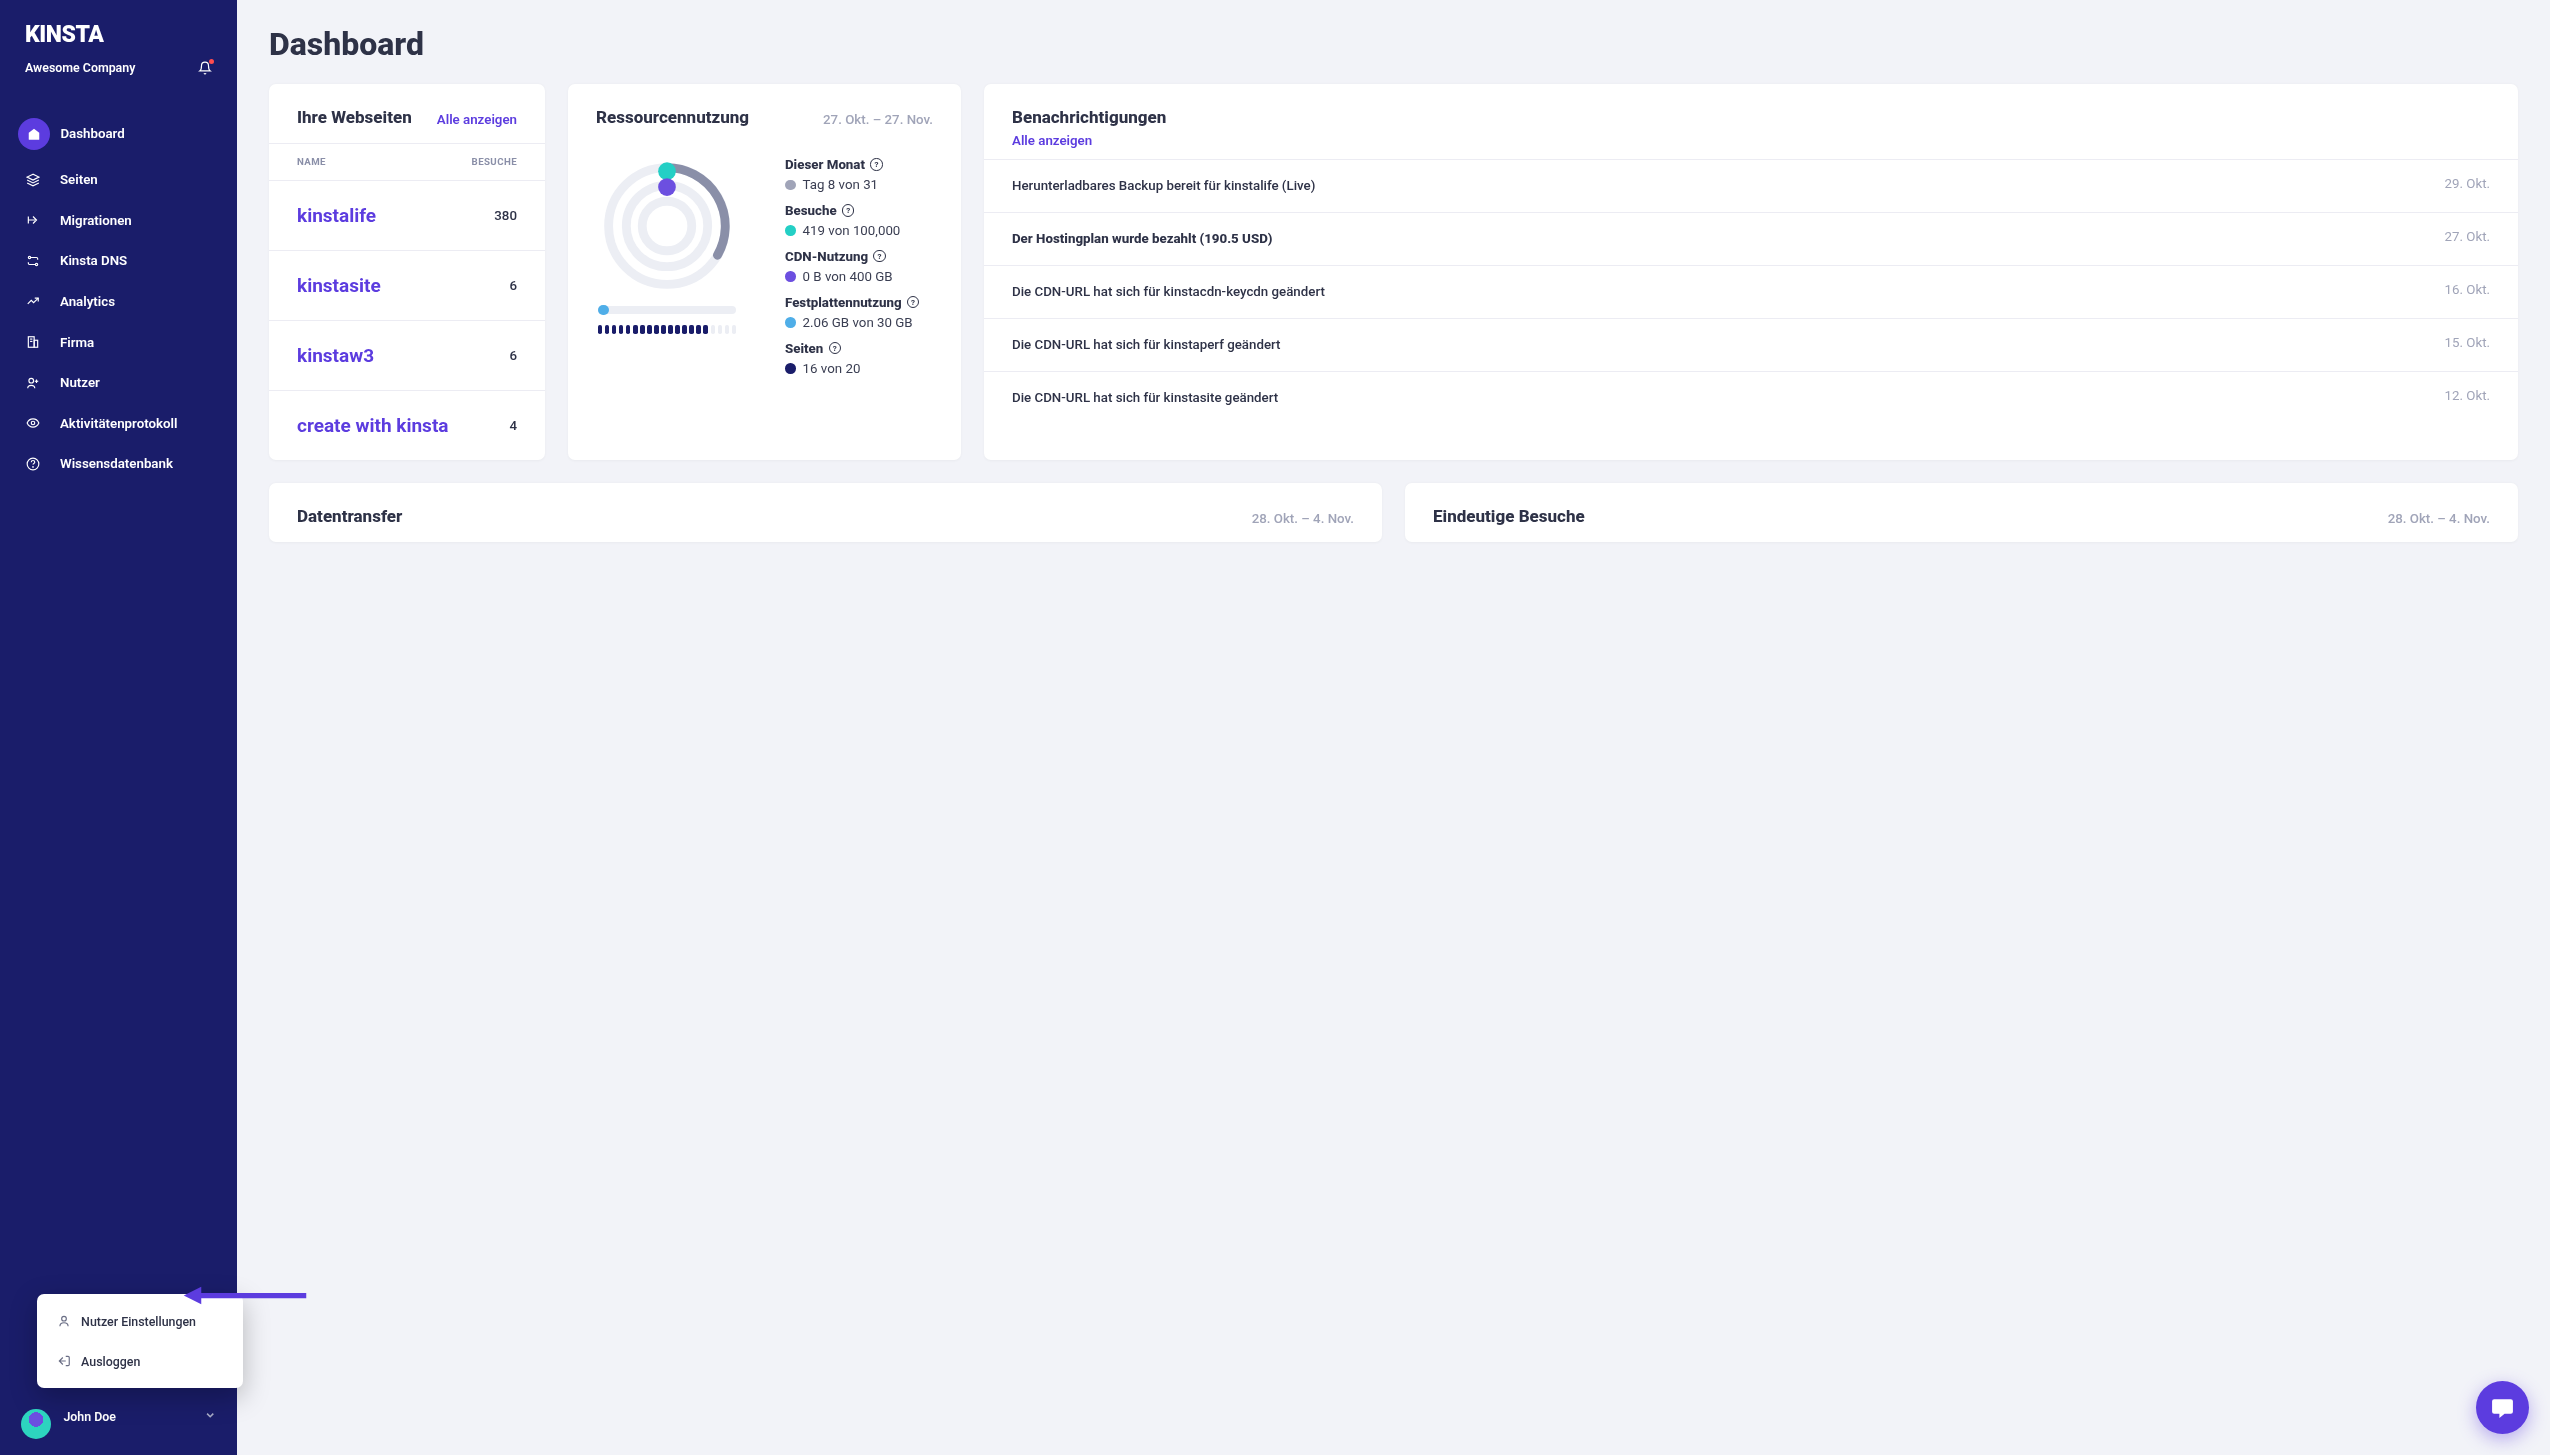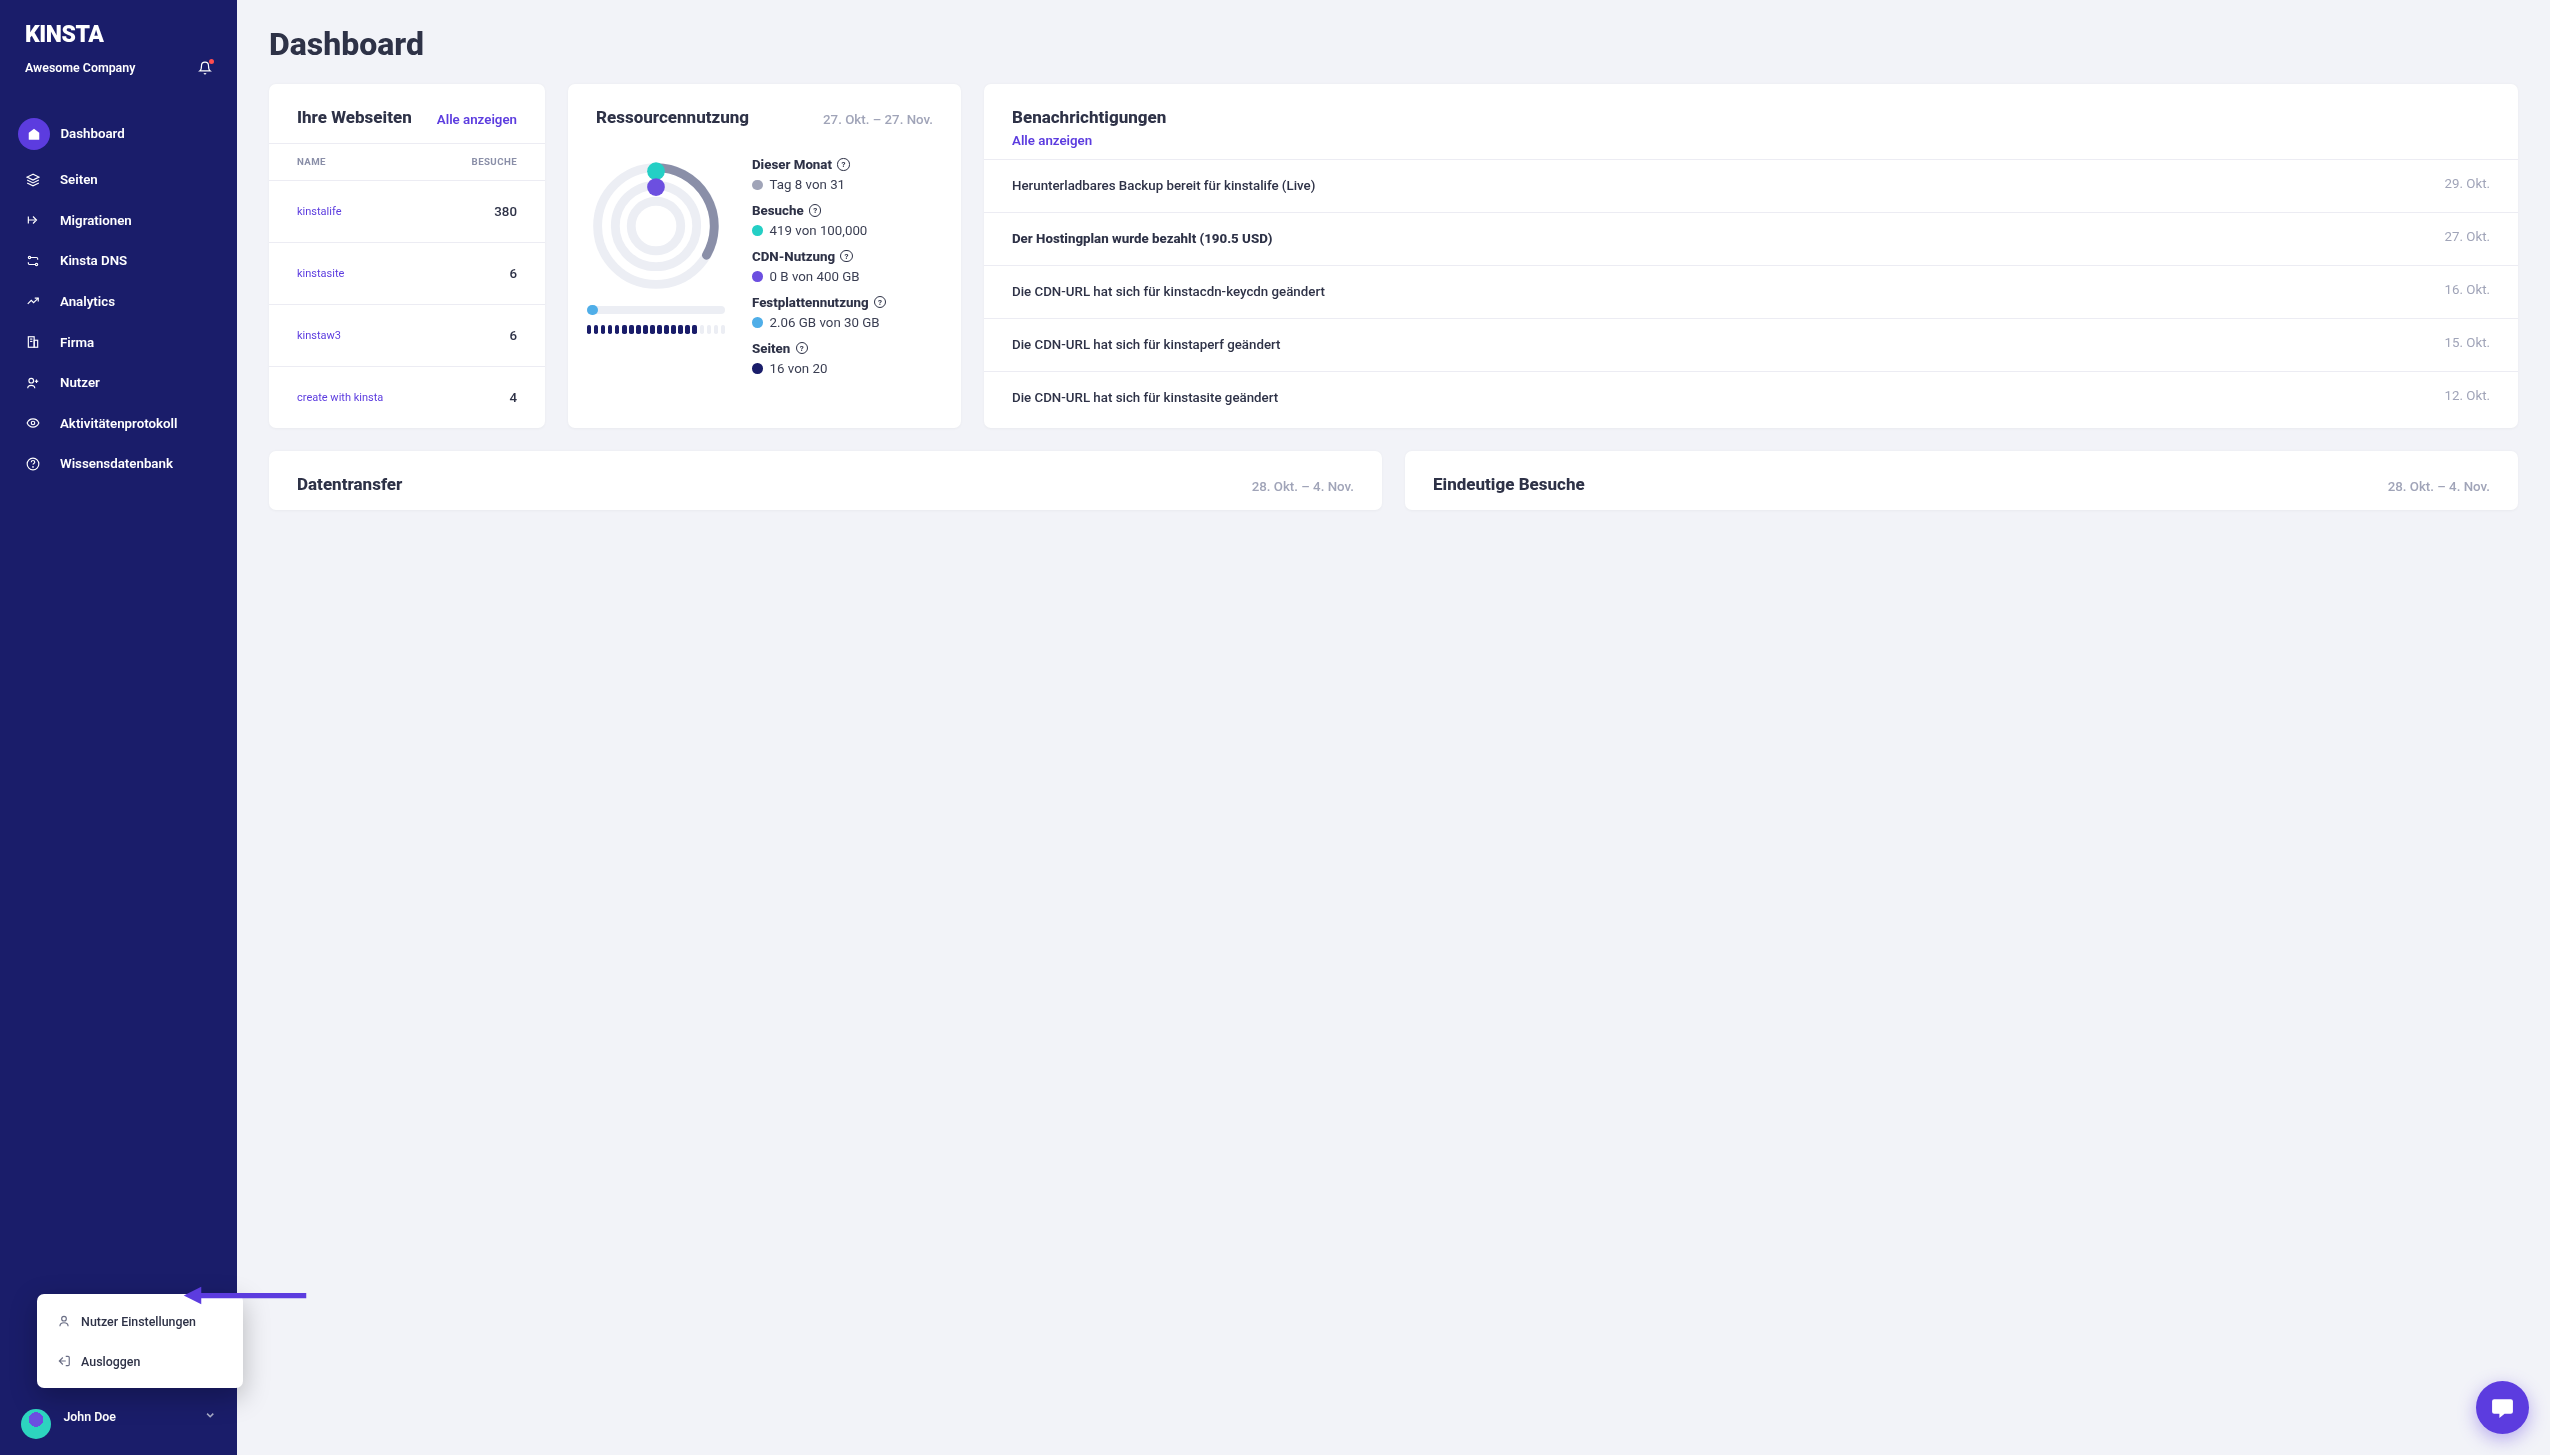--- a/index.html
+++ b/index.html
@@ -42,25 +42,25 @@
 .card-header { padding: 23px 28px 16px; display: flex; align-items: flex-end; justify-content: space-between; }
 .card-title { font-size: 17px; font-weight: 800; }
 .card-link { color: #5c3cdf; font-weight: 600; font-size: 13.3px; cursor: pointer; }
 .card-date { color: #a0a4b8; font-size: 13.3px; font-weight: 500; }
 
 
 .sites-thead { display: flex; padding: 12.4px 28px; border-top: 0.9px solid #ececf3; border-bottom: 0.9px solid #ececf3; font-size: 9.7px; font-weight: 700; color: #8a8fa8; letter-spacing: 0.4px; }
 .sites-thead .col-name { flex: 1; }
 .sites-row { display: flex; align-items: center; padding: 23px 28px; border-bottom: 0.9px solid #ececf3; }
 .sites-row:last-child { border-bottom: none; }
-.site-name { color: #5c3cdf; font-weight: 400; font-size: 11px; flex: 1; }
+.site-name { color: #5c3cdf; font-weight: 700; font-size: 19px; flex: 1; }
 .site-visits { font-size: 13.3px; font-weight: 500; }
 
 
-.resource-body { display: flex; padding: 14px 17px 28px; gap: 25px; }
+.resource-body { display: flex; padding: 14px 28px 28px; gap: 47px; }
 .gauges { width: 142px; display: flex; flex-direction: column; align-items: center; gap: 10.6px; }
 .ring-wrap { position: relative; width: 138px; height: 138px; }
 .bar-gauge { width: 138px; height: 8.9px; background: #eceef4; border-radius: 8.9px; position: relative; }
 .bar-gauge .fill { position: absolute; left: 0; top: -0.9px; height: 10.6px; width: 10.6px; background: #4faee8; border-radius: 8.9px; }
 .blocks-gauge { display: flex; gap: 2.7px; width: 138px; }
 .blocks-gauge .blk { flex: 1; height: 8.9px; background: #eceef4; border-radius: 1.8px; }
 .blocks-gauge .blk.on { background: #1a1d6a; }
 
 .metrics { flex: 1; display: flex; flex-direction: column; gap: 5.3px; font-size: 13.3px; }
 .metric-title { font-weight: 800; display: flex; align-items: center; gap: 5.3px; margin-top: 5.3px; }

